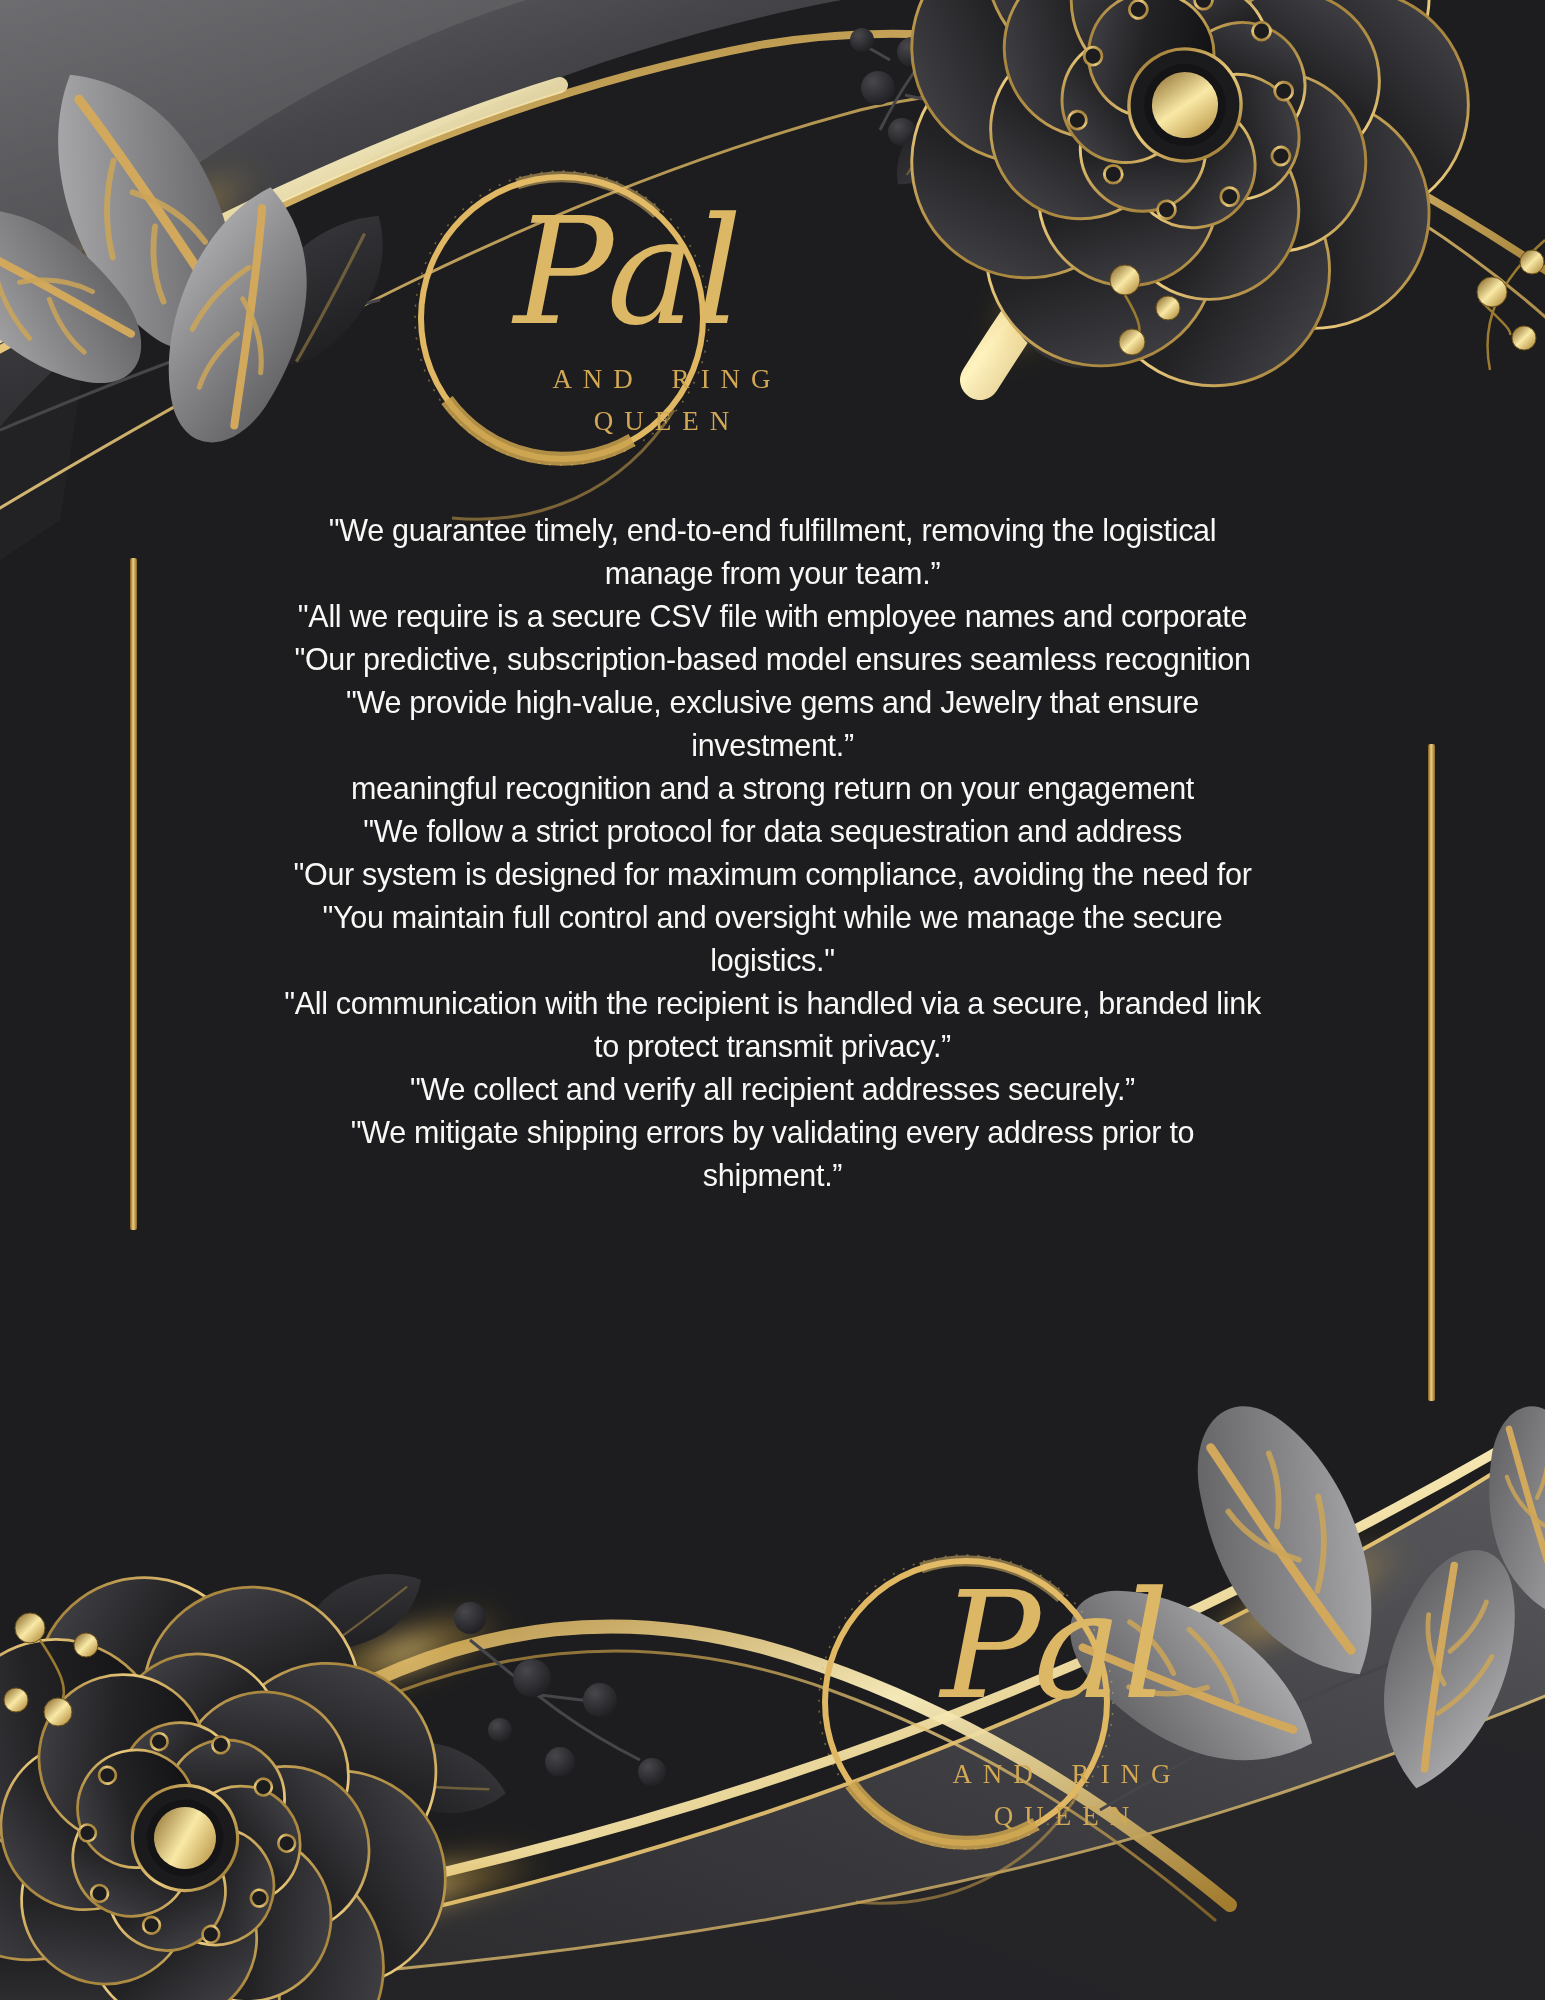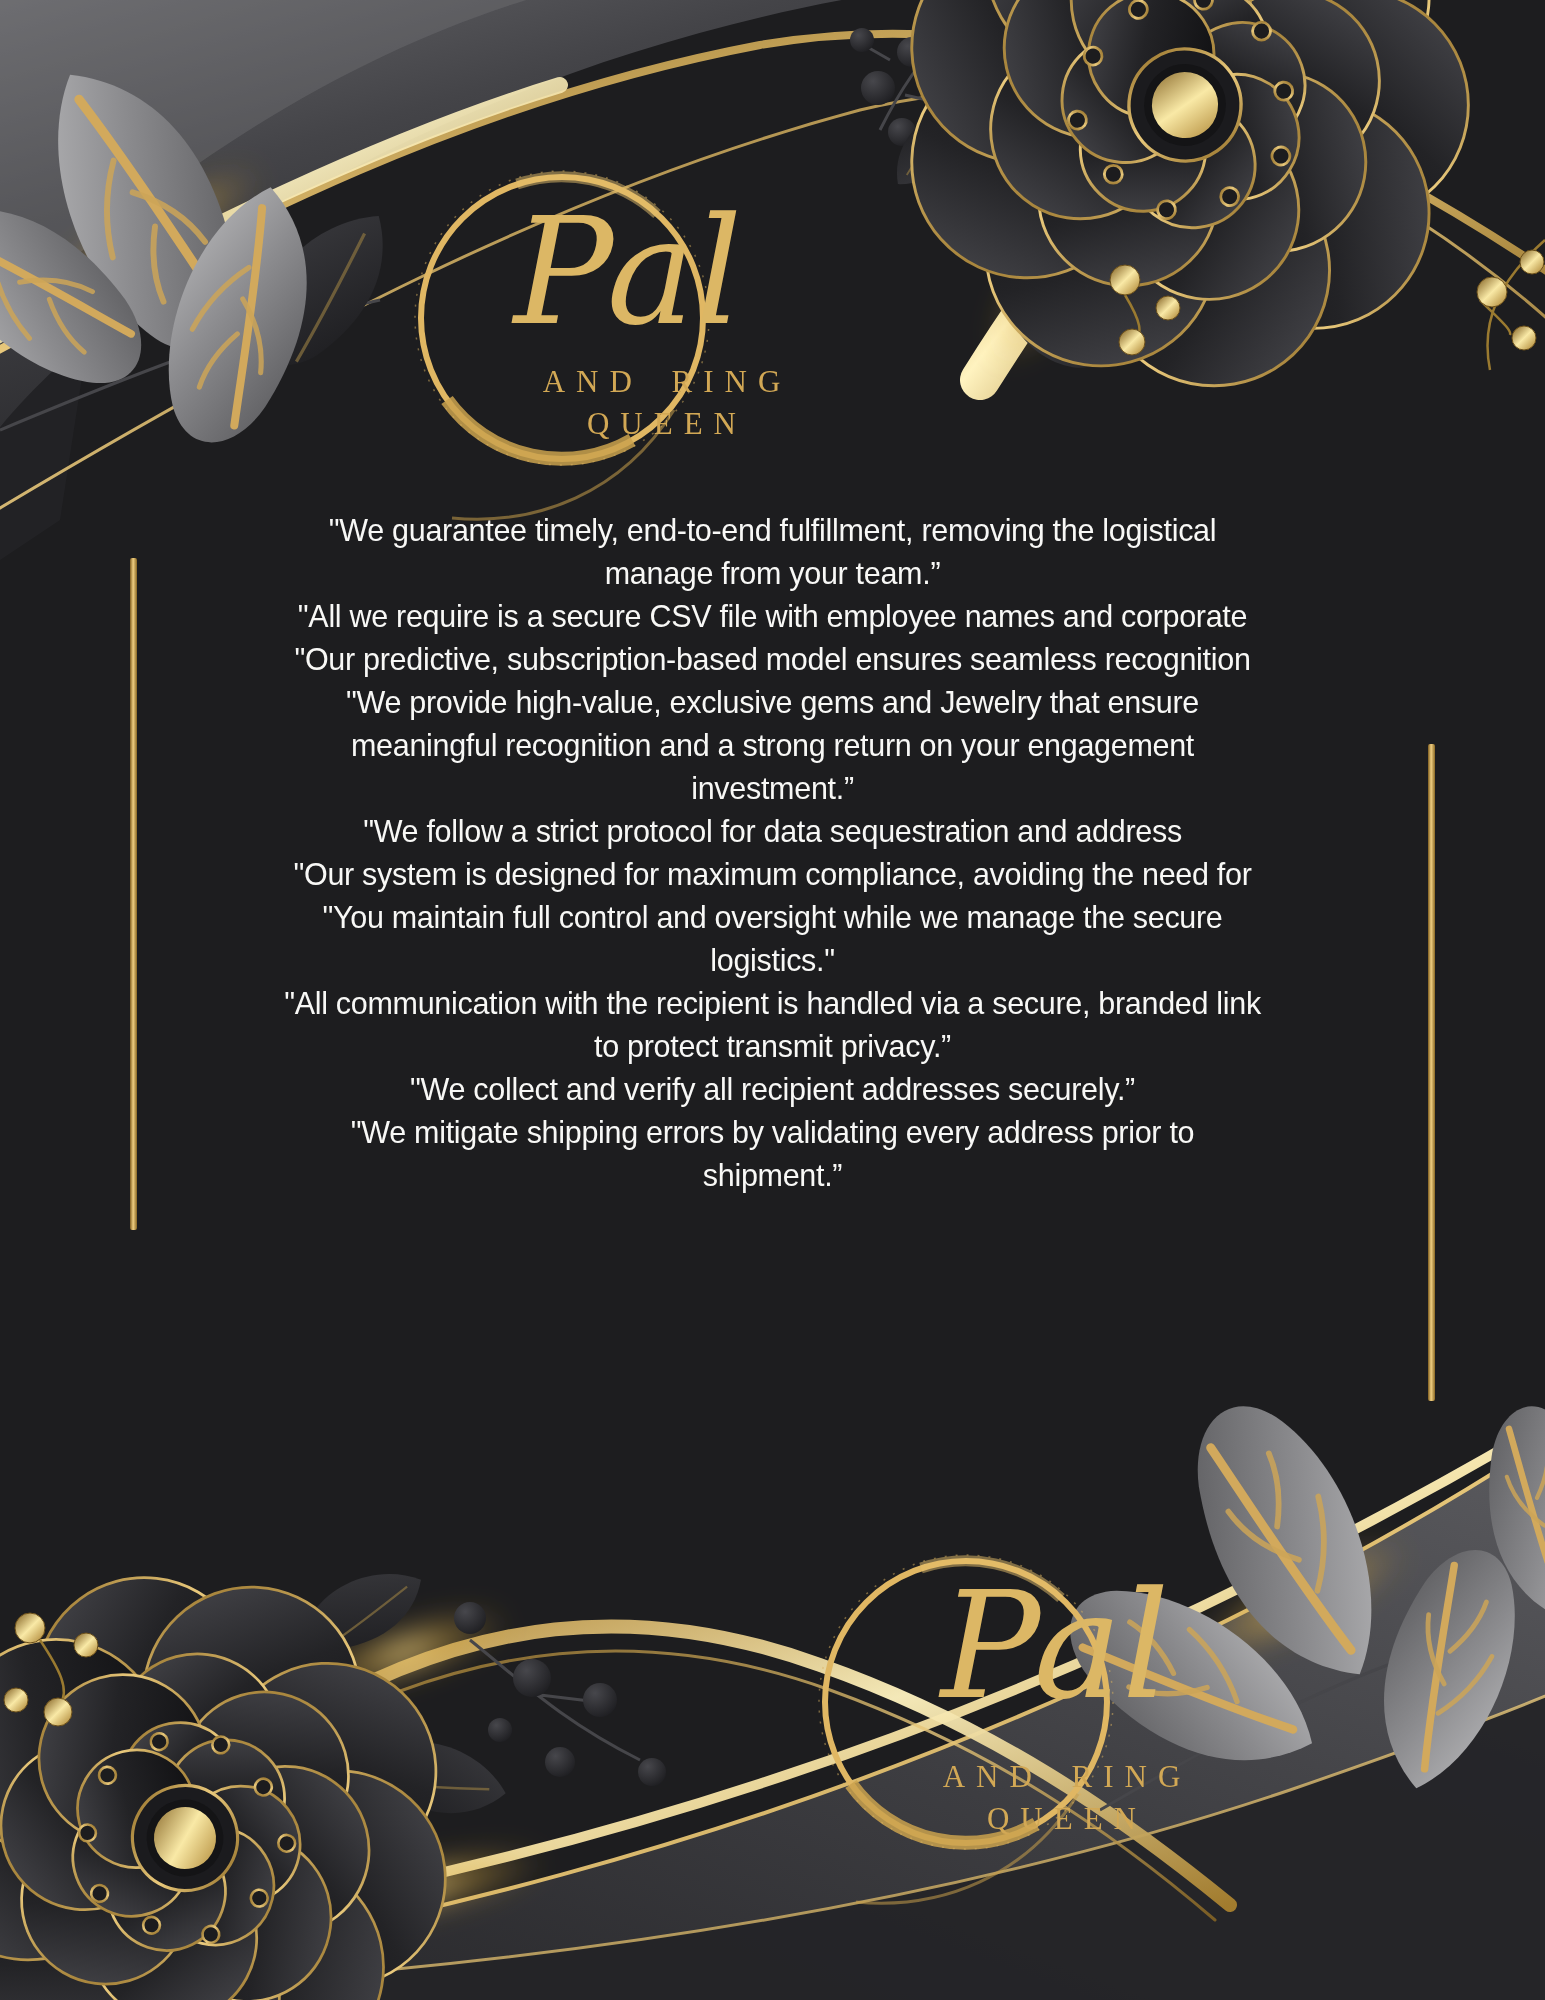--- a/index.html
+++ b/index.html
@@ -48,21 +48,21 @@
        background:linear-gradient(90deg,#7e5c1d,#f0cf82 45%,#8a6824);}
   .bar.left{left:130px;top:558px;height:672px;}
   .bar.right{left:1428px;top:744px;height:657px;}
 
   .brand-script{position:absolute;width:300px;text-align:center;
       font-family:"DejaVu Serif",serif;font-style:italic;color:#dcb765;
       font-size:148px;line-height:1;}
   .brand-script.top{left:478px;top:198px;}
   .brand-script.bottom{left:905px;top:1572px;}
   .brand-sub{position:absolute;width:390px;text-align:center;
-      font-family:"Liberation Serif",serif;color:#d2a855;font-size:31px;
+      font-family:"Liberation Serif",serif;color:#d2a855;font-size:27px;
       letter-spacing:11px;word-spacing:10px;}
   .sub1.top{left:472px;top:364px;}
   .sub2.top{left:472px;top:406px;}
   .sub1.bottom{left:872px;top:1759px;}
   .sub2.bottom{left:872px;top:1801px;}
 </style>
 </head>
 <body>
 
 <div class="page">
@@ -315,22 +315,22 @@
 
   <div class="bar left"></div>
   <div class="bar right"></div>
 
   <div class="quotes">
     <div class="qline">"We guarantee timely, end-to-end fulfillment, removing the logistical</div>
     <div class="qline">manage from your team.”</div>
     <div class="qline">"All we require is a secure CSV file with employee names and corporate</div>
     <div class="qline">"Our predictive, subscription-based model ensures seamless recognition</div>
     <div class="qline">"We provide high-value, exclusive gems and Jewelry that ensure</div>
+    <div class="qline">investment.”</div>
     <div class="qline">meaningful recognition and a strong return on your engagement</div>
-    <div class="qline">investment.”</div>
     <div class="qline">"We follow a strict protocol for data sequestration and address</div>
     <div class="qline">"Our system is designed for maximum compliance, avoiding the need for</div>
     <div class="qline">"You maintain full control and oversight while we manage the secure</div>
     <div class="qline">logistics."</div>
     <div class="qline">"All communication with the recipient is handled via a secure, branded link</div>
     <div class="qline">to protect transmit privacy.”</div>
     <div class="qline">"We collect and verify all recipient addresses securely.”</div>
     <div class="qline">"We mitigate shipping errors by validating every address prior to</div>
     <div class="qline">shipment.”</div>
   </div>

